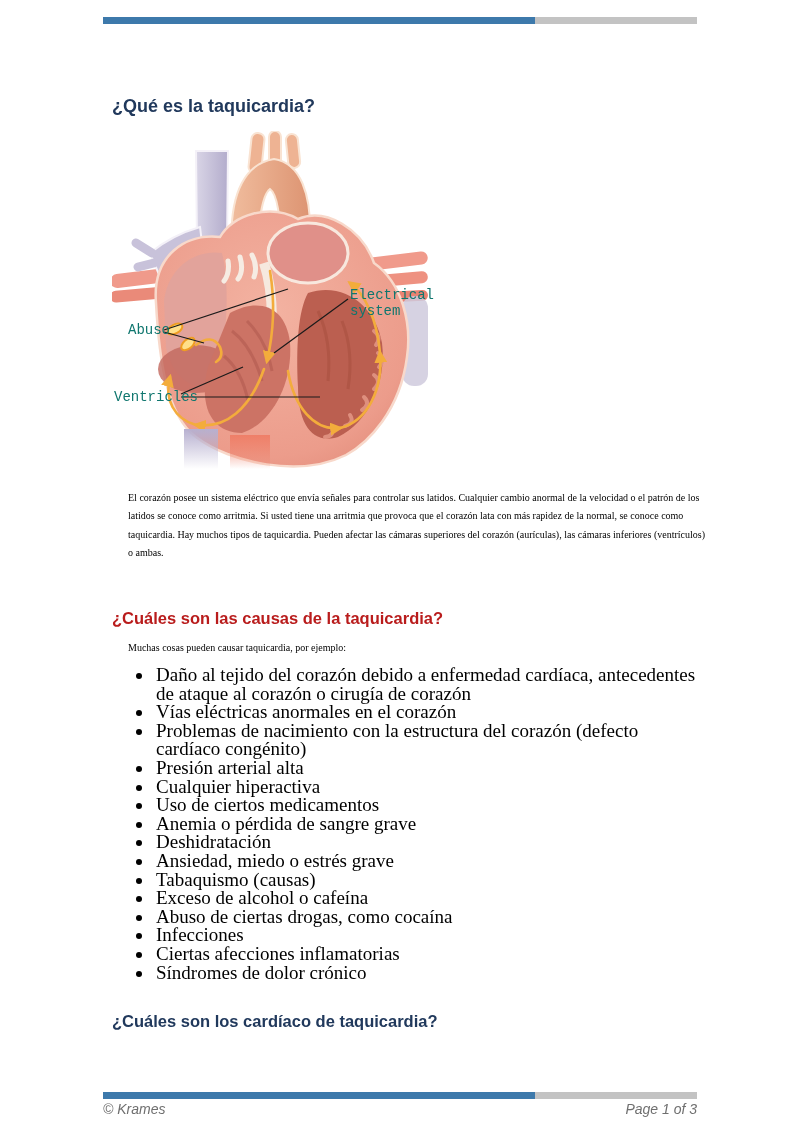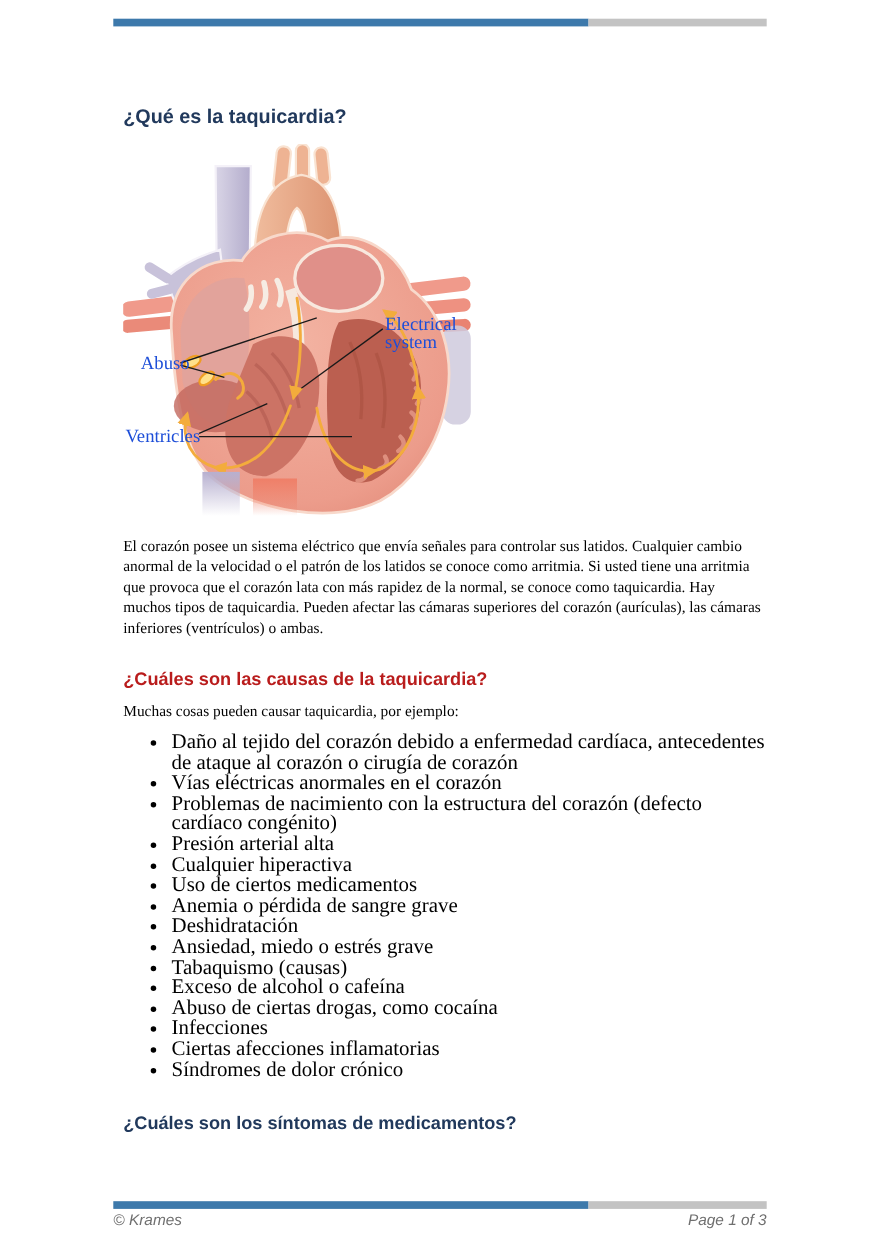--- a/index.html
+++ b/index.html
@@ -10,29 +10,29 @@
   
   .accent-bar{display:flex;height:7px;width:594px;}
   .accent-bar .seg-blue{width:432px;height:100%;}
   .accent-bar .seg-gray{flex:1;height:100%;}
 
   
   .doc-title{font-family:"Liberation Sans",sans-serif;font-weight:bold;font-size:18px;line-height:22px;}
   .section-heading{font-family:"Liberation Sans",sans-serif;font-weight:bold;font-size:16.5px;line-height:19px;}
 
   
-  .body-text{font-size:14px;line-height:18.4px;}
+  .body-text{font-size:10px;line-height:18.4px;margin-left:16px;}
   .para{width:584px;}
 
   ul.causes-list{margin:0;padding:0 0 0 30px;width:548px;list-style:disc;}
   ul.causes-list li{font-size:19px;line-height:18.6px;padding-left:2px;}
 
   
   .figure-wrap{width:322px;height:338px;}
-  .figure-label{font-family:Liberation Serif, serif;font-size:17px;line-height:16px;color:#1d4ed8;}
+  .figure-label{font-family:Liberation Mono, monospace;font-size:14px;line-height:16px;color:#0f766e;}
 
   
   .footer-row{display:flex;justify-content:space-between;width:594px;
               font-family:"Liberation Sans",sans-serif;font-style:italic;font-size:14px;color:#6f6f6f;}
 </style>
 </head>
 <body>
 
 <div class="abs accent-bar" style="left:103px;top:17px;">
   <div class="seg-blue" style="background:#3d79ab;"></div>
@@ -167,21 +167,21 @@
     <li>Ansiedad, miedo o estrés grave</li>
     <li>Tabaquismo (causas)</li>
     <li>Exceso de alcohol o cafeína</li>
     <li>Abuso de ciertas drogas, como cocaína</li>
     <li>Infecciones</li>
     <li>Ciertas afecciones inflamatorias</li>
     <li>Síndromes de dolor crónico</li>
   </ul>
 </div>
 
-<div class="abs section-heading" style="left:112px;top:1012px;color:#21395c;">¿Cuáles son los síntomas de medicamentos?</div>
+<div class="abs section-heading" style="left:112px;top:1012px;color:#21395c;">¿Cuáles son los cardíaco de taquicardia?</div>
 
 <div class="abs accent-bar" style="left:103px;top:1092px;">
   <div class="seg-blue" style="background:#3d79ab;"></div>
   <div class="seg-gray" style="background:#c3c3c3;"></div>
 </div>
 <div class="abs footer-row" style="left:103px;top:1101px;">
   <span>© Krames</span>
   <span>Page 1 of 3</span>
 </div>
 

